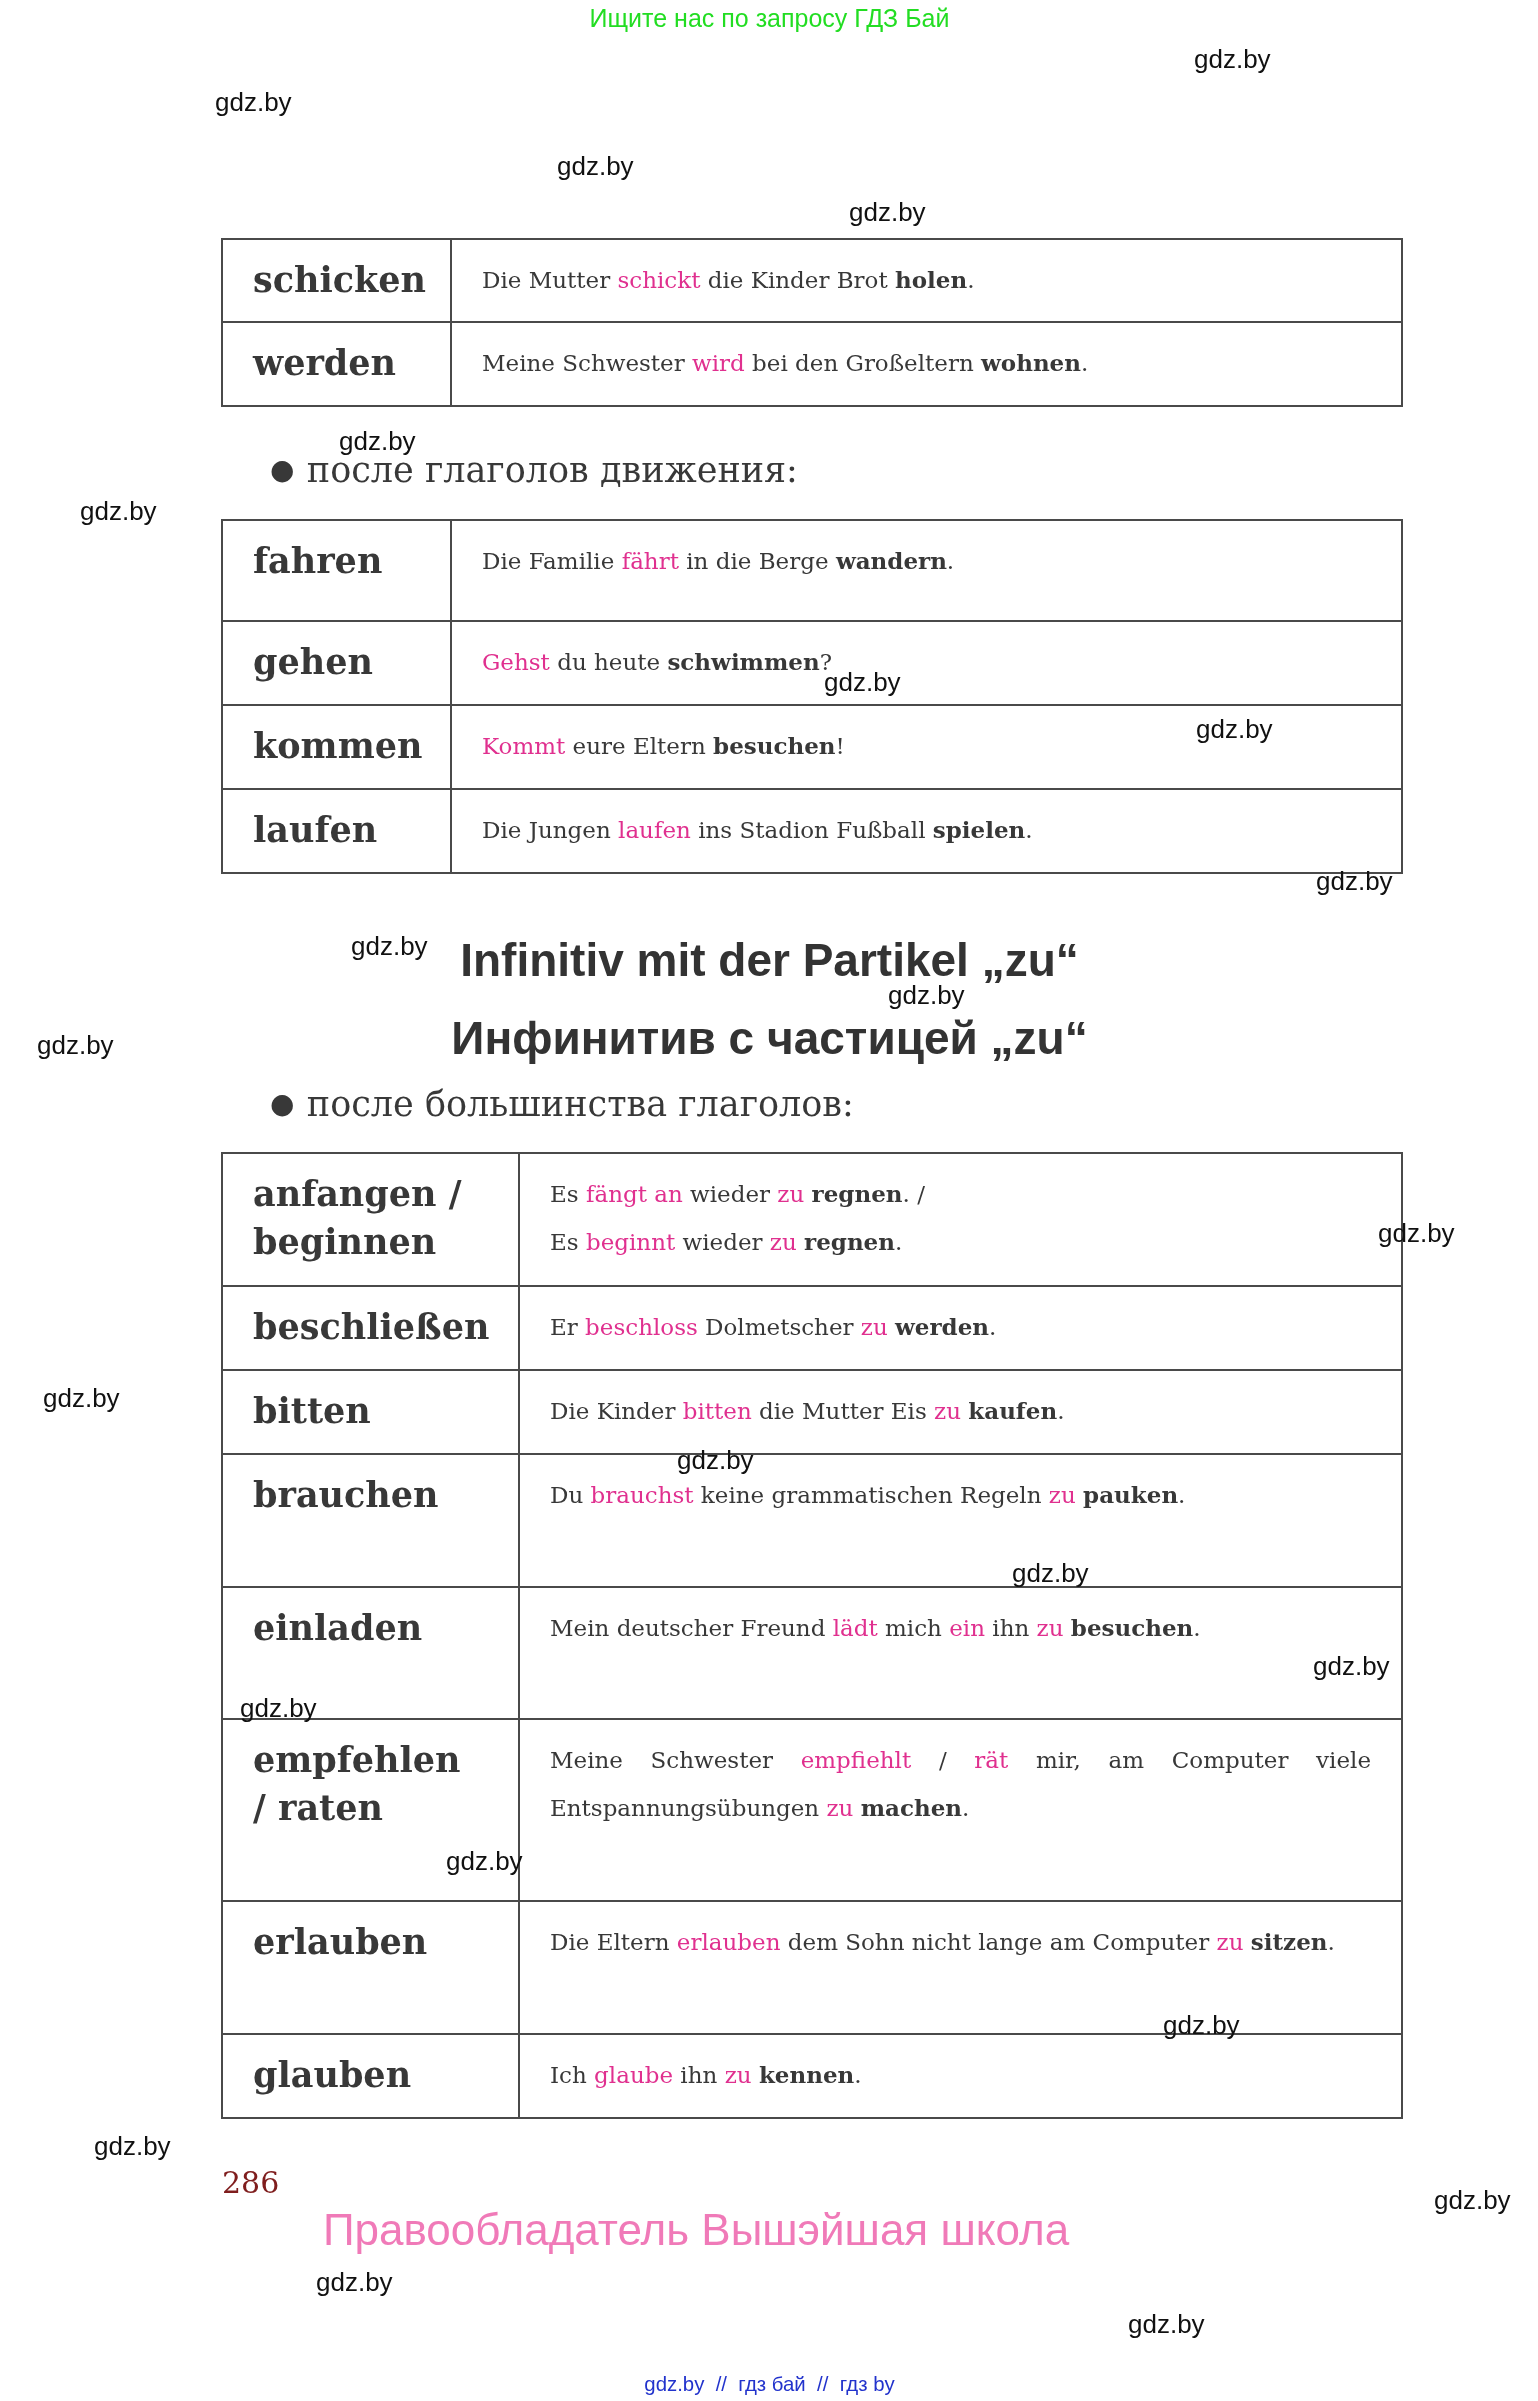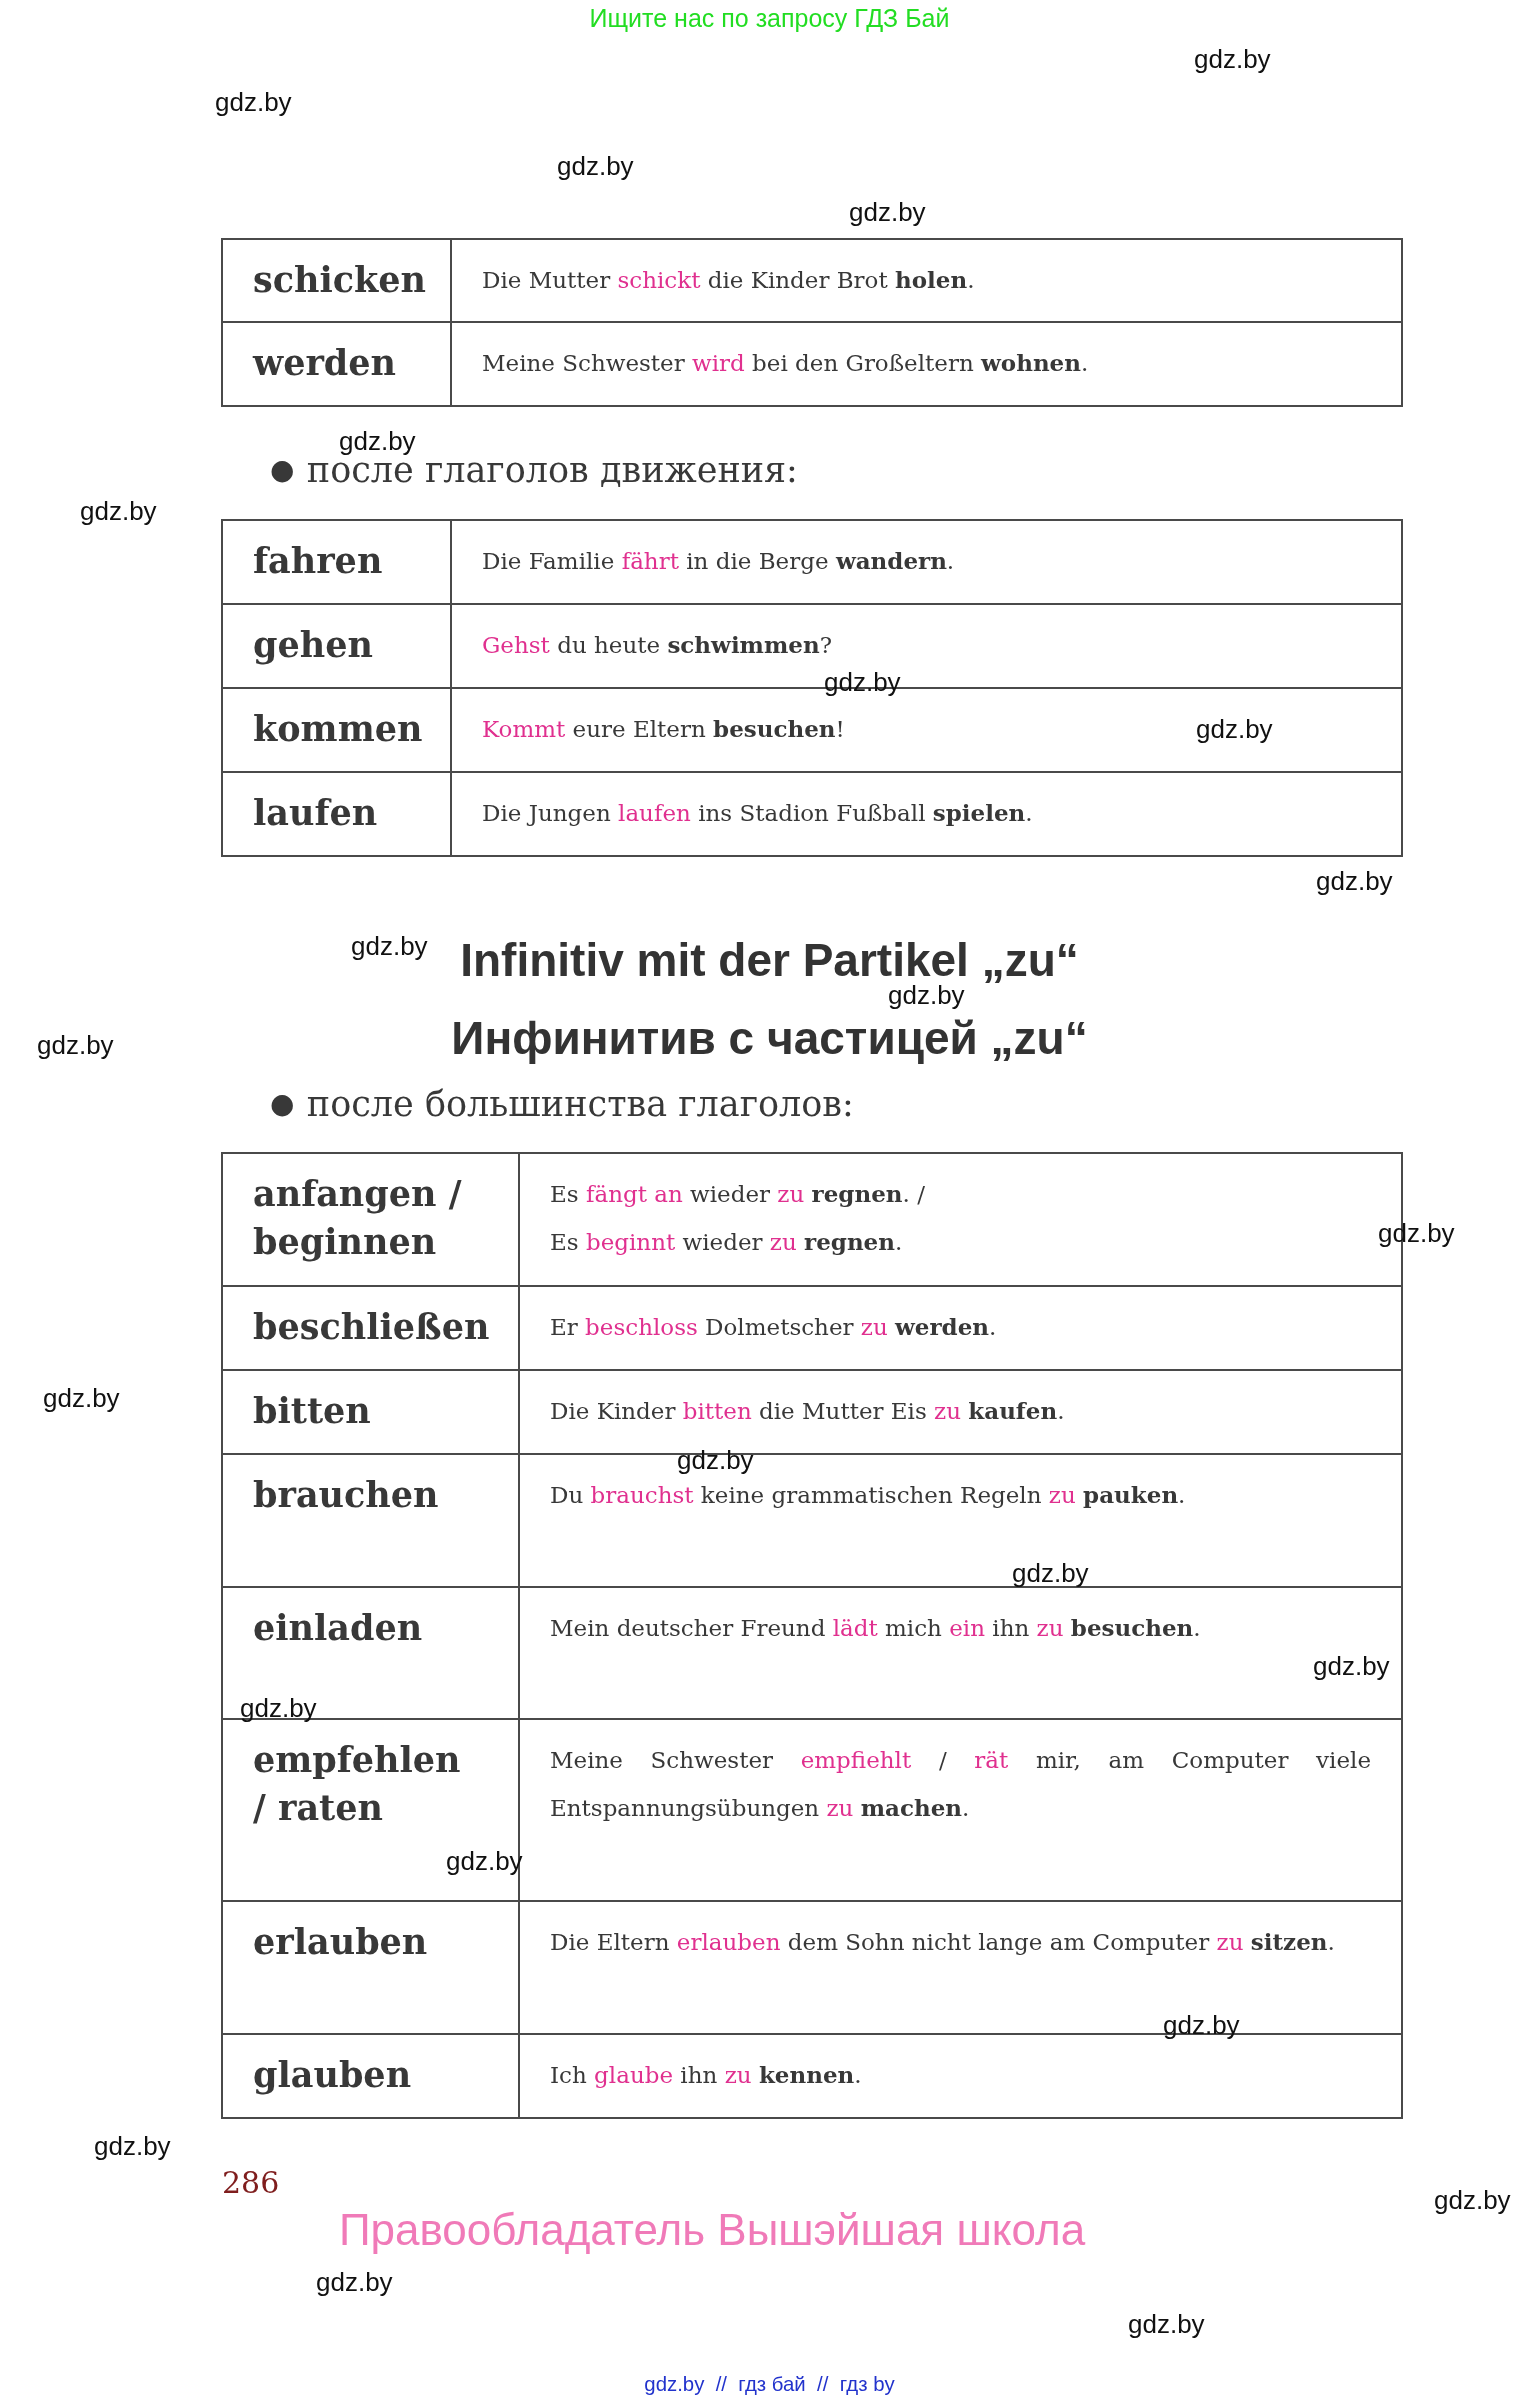--- a/index.html
+++ b/index.html
@@ -11,21 +11,21 @@
   table.gt td { border:2.2px solid #4a4a4a; vertical-align:top; padding:0; }
   table.gt td.verb { font-weight:bold; font-size:35px; line-height:48px; padding:16px 0 0 30px; color:#383838; }
   table.gt td.ex { font-size:23px; line-height:48px; padding:16px 30px 0 30px; color:#383838; }
   table.gt td.ex.just { text-align:justify; }
   .hl { color:#e0308f; }
   .b { font-weight:bold; }
   .bullet { font-size:35px; color:#383838; }
   .bullet .dot { font-size:28px; margin-right:12.4px; position:relative; top:-3.5px; }
   .heading { left:0; width:1539px; text-align:center; font-family:"Liberation Sans", sans-serif; font-weight:bold; font-size:46px; color:#333333; }
   .page-num { font-size:30px; color:#7f1d1d; }
-  .footer-pink { left:16px; width:1392px; text-align:center; font-family:"Liberation Sans", sans-serif; font-size:44px; color:#f07ab8; }
+  .footer-pink { left:0; width:1392px; text-align:center; font-family:"Liberation Sans", sans-serif; font-size:44px; color:#f07ab8; }
   .footer-blue { left:0; width:1539px; text-align:center; font-family:"Liberation Sans", sans-serif; font-size:20.4px; color:#2233cc; }
 </style>
 </head>
 <body>
 
 <div class="abs top-banner">Ищите нас по запросу ГДЗ Бай</div>
 
 <table class="gt" id="t1" style="top:238px;">
   <colgroup>
       <col style="width:229px">
@@ -46,21 +46,21 @@
 <div class="abs bullet" style="top:450px; left:270px;">
   <span class="dot">●</span><span>после глаголов движения:</span>
 </div>
 
 <table class="gt" style="top:519px;">
   <colgroup>
       <col style="width:229px">
       <col>
     </colgroup>
   <tbody>
-    <tr style="height:84px;">
+    <tr style="height:101px;">
       <td class="verb">fahren</td>
       <td class="ex"><span>Die Familie </span><span class="hl">fährt</span><span> in die Berge </span><span class="b">wandern</span><span>.</span></td>
     </tr>
     <tr style="height:84px;">
       <td class="verb">gehen</td>
       <td class="ex"><span class="hl">Gehst</span><span> du heute </span><span class="b">schwimmen</span><span>?</span></td>
     </tr>
     <tr style="height:84px;">
       <td class="verb">kommen</td>
       <td class="ex"><span class="hl">Kommt</span><span> eure Eltern </span><span class="b">besuchen</span><span>!</span></td>

